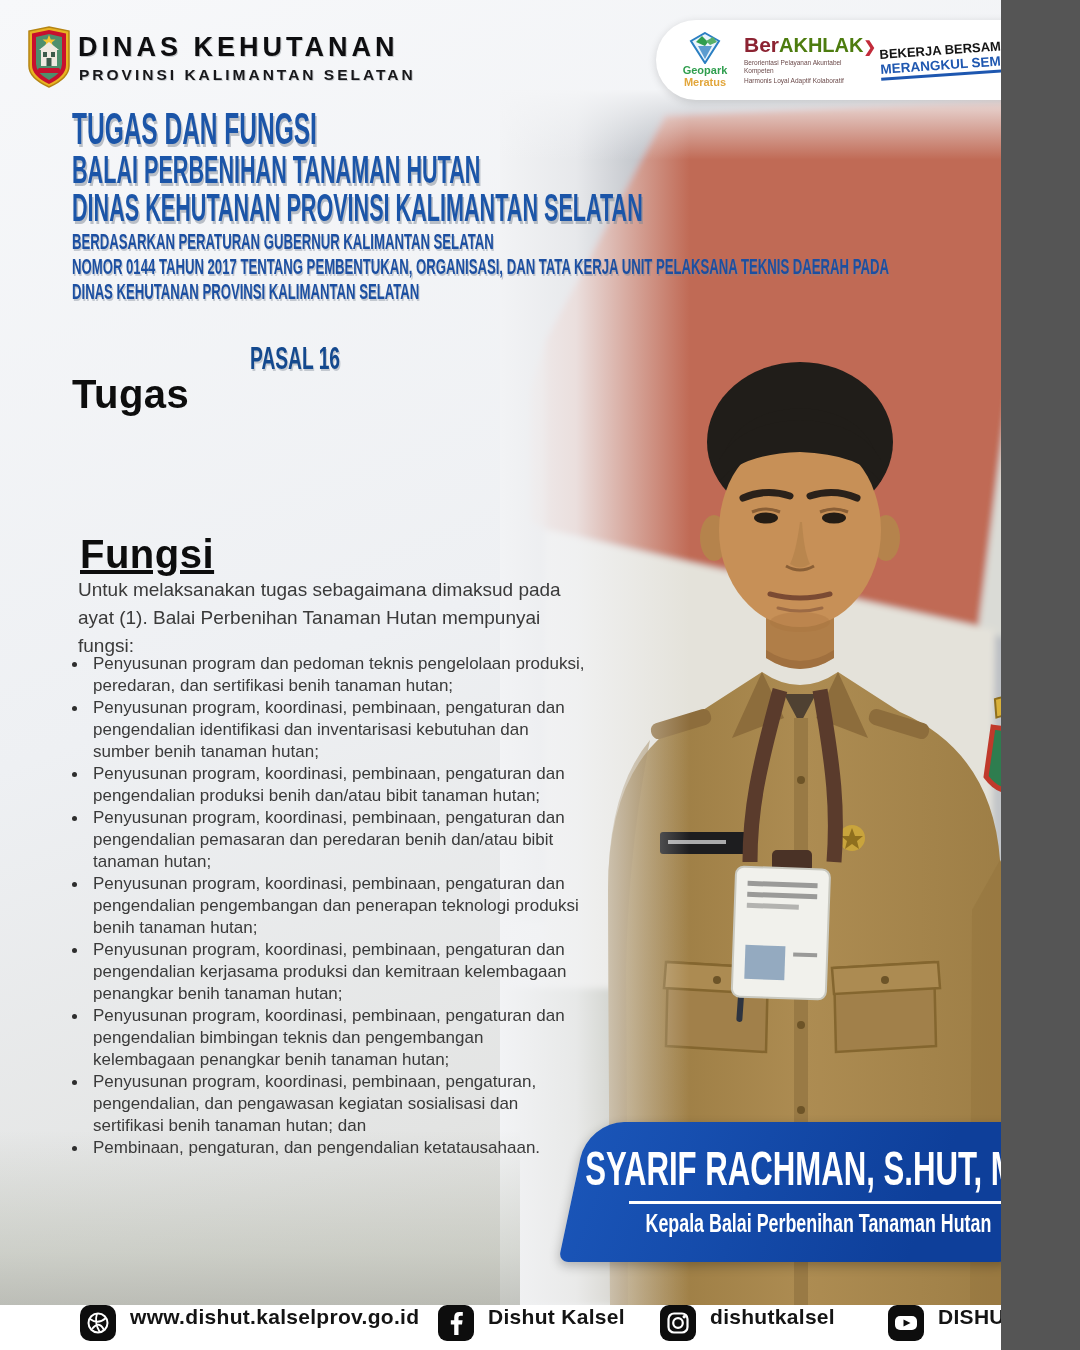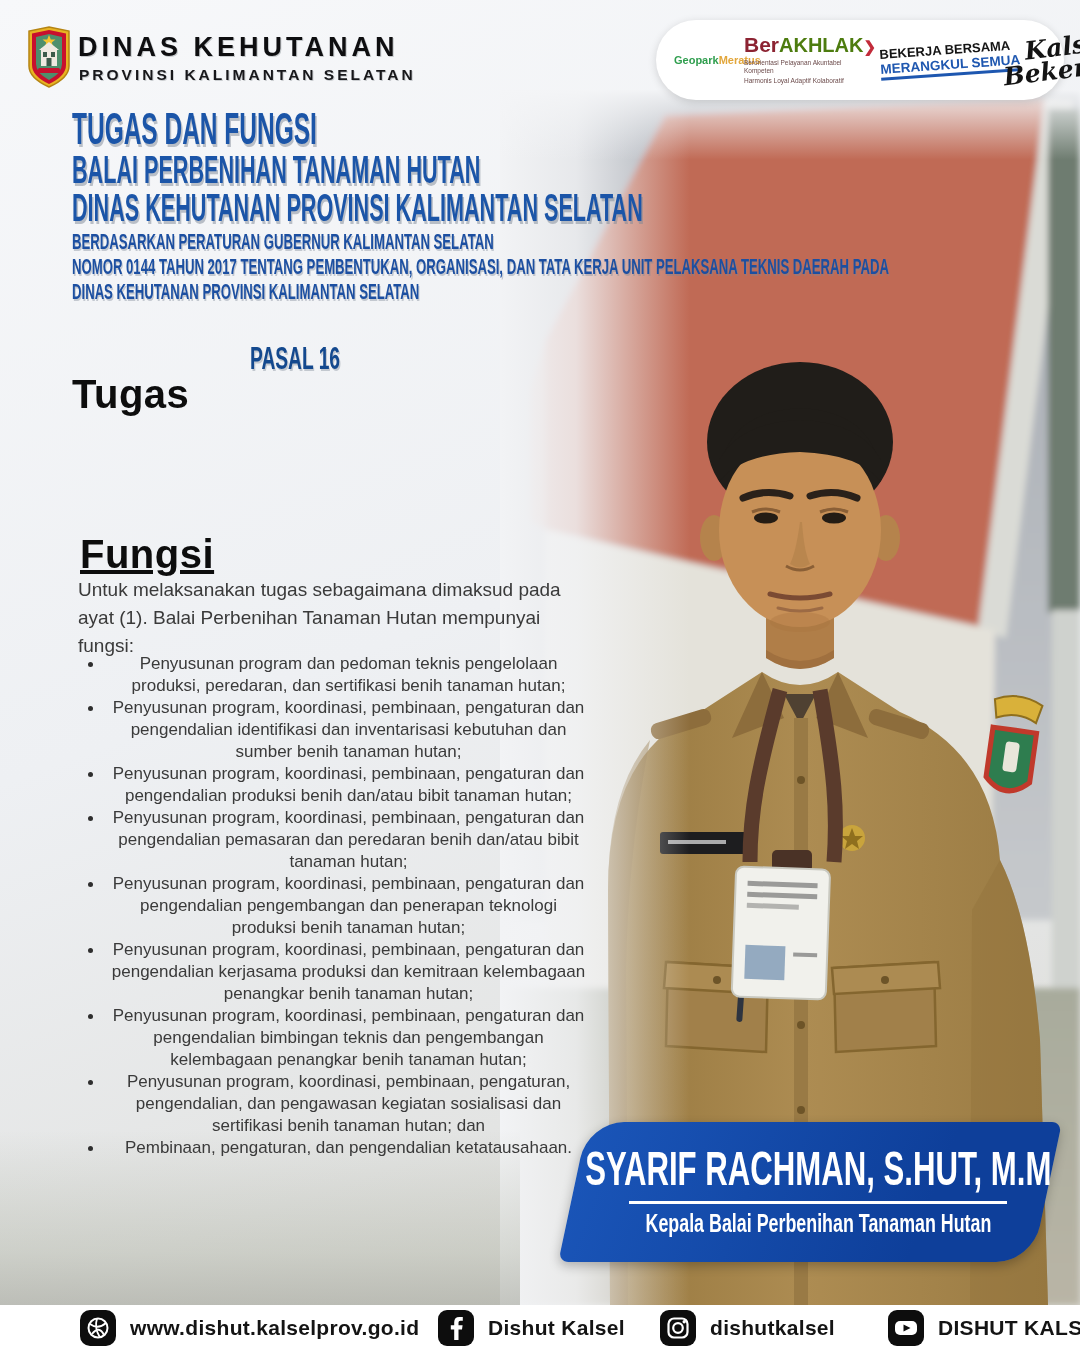--- a/index.html
+++ b/index.html
@@ -1,18 +1,18 @@
 <!DOCTYPE html>
 <html><head>
 <meta charset="utf-8">
 <style>
   * { margin:0; padding:0; box-sizing:border-box; }
   body { font-family:"Liberation Sans", sans-serif; background:#555; }
   .canvas {
-    position:relative; width:1080px; height:1350px; overflow:hidden;
+    position:relative; width:1001px; height:1350px; overflow:hidden;
     background:linear-gradient(160deg,#f7f8fa 0%,#eef0f3 45%,#e3e4e3 75%,#d8d7d0 100%);
   }
 
   
   .photo { position:absolute; left:500px; top:90px; width:580px; height:1215px; z-index:1; }
   .photo svg { display:block; }
   .photo-fade { position:absolute; left:0; top:0; width:190px; height:100%;
     background:linear-gradient(90deg, rgba(242,243,245,1) 0%, rgba(242,243,245,.85) 40%, rgba(242,243,245,0) 100%); }
   .photo-fade-top { position:absolute; left:0; top:0; width:100%; height:70px;
     background:linear-gradient(180deg, rgba(244,245,247,.95), rgba(244,245,247,0)); }
@@ -25,21 +25,21 @@
     font-size:27px; font-weight:800; letter-spacing:4px; color:#0e0e10;
     text-shadow:1px 1px 0 rgba(150,155,160,.5); white-space:nowrap; }
   .agency-sub { position:absolute; left:79px; top:66px; z-index:3;
     font-size:15.5px; font-weight:700; letter-spacing:3px; color:#17171a;
     text-shadow:1px 1px 0 rgba(150,155,160,.45); white-space:nowrap; }
 
   
   .pill { position:absolute; left:656px; top:20px; width:408px; height:80px; z-index:3;
     background:#fff; border-radius:40px; box-shadow:0 2px 8px rgba(0,0,0,.15);
     display:flex; align-items:center; padding:0 14px 0 18px; gap:8px; }
-  .geopark { display:flex; flex-direction:row; align-items:center; width:62px; flex:none; }
+  .geopark { display:flex; flex-direction:column; align-items:center; width:62px; flex:none; }
   .geopark-l1 { font-size:11px; font-weight:800; color:#2f9e4e; line-height:12px; }
   .geopark-l2 { font-size:11px; font-weight:800; color:#e2a63b; line-height:12px; }
   .berakhlak { width:128px; flex:none; }
   .berakhlak-title { white-space:nowrap; line-height:20px; }
   .ber { font-size:21px; font-weight:800; color:#8c2332; }
   .akhlak { font-size:20px; font-weight:800; color:#4d7c0f; }
   .berakhlak-arrow { font-size:15px; font-weight:800; color:#c22b3a; }
   .berakhlak-tag { font-size:6.5px; color:#6b4a4a; line-height:8px; margin-top:2px; }
   .slogan { transform:rotate(-4deg); width:112px; flex:none; }
   .slogan-l1 { font-size:13px; font-weight:900; color:#141414; white-space:nowrap; }
@@ -66,39 +66,39 @@
 
   
   .sec-heading { position:absolute; z-index:3; font-size:40px; font-weight:800; color:#0d0d0d; letter-spacing:.5px; }
   .tugas-h { left:72px; top:372px; }
   .fungsi-h { left:80px; top:532px;text-decoration:underline; }
   .body-text { position:absolute; z-index:3; font-size:19px; line-height:30px; color:#3a3a3a; }
   .tugas-p { left:75px; top:422px; width:508px; }
   .fungsi-intro { left:78px; top:576px; width:508px; line-height:28px; }
   .fungsi-list { position:absolute; left:86px; top:653px; width:502px; z-index:3;
     list-style:disc outside; color:#3a3a3a; }
-  .fungsi-list li { font-size:17px; line-height:22px; margin-left:18px; padding-left:5px; color:#3a3a3a;text-align:center; }
+  .fungsi-list li { font-size:17px; line-height:22px; margin-left:2px; padding-left:5px; color:#3a3a3a; }
   .fungsi-list li::marker { color:#2e2e2e; font-size:15px; }
 
   
   .banner-bg { position:absolute; left:588px; top:1122px; width:474px; height:140px; z-index:3;
     background:linear-gradient(100deg,#1a55b8 0%,#0e3f9a 75%);
     transform:skewX(-12deg); transform-origin:top left;
     border-radius:36px 10px 36px 10px; box-shadow:0 4px 10px rgba(0,0,0,.25); }
   .banner-text { position:absolute; left:588px; top:1122px; width:460px; height:140px; z-index:4;
     display:flex; flex-direction:column; align-items:center; justify-content:center; }
   .official-name { font-size:38px; font-weight:800; color:#fff; white-space:nowrap;
     transform:scale(.82,1.25); transform-origin:center; }
   .banner-divider { width:378px; height:3px; background:#fff; margin:10px 0 8px 0; }
   .official-title { font-size:21px; font-weight:800; color:#fff; white-space:nowrap;
     transform:scale(.85,1.2); transform-origin:center; }
 
   
   .footer { position:absolute; left:0; top:1305px; width:1080px; height:45px; background:#fff; z-index:5; }
-  .social { position:absolute; top:0; height:45px; display:flex; align-items:center; gap:14px;padding-left:20px; }
+  .social { position:absolute; top:0; height:45px; display:flex; gap:14px;padding-left:20px; }
   .social-web { left:60px; } .social-fb { left:418px; } .social-ig { left:640px; } .social-yt { left:868px; }
   .social-label { font-size:21px; font-weight:600; color:#141414; letter-spacing:.3px; white-space:nowrap; }
   .sicon { width:36px; height:36px; flex:none; }
 </style>
 </head>
 <body>
 
 <div class="canvas">
 
   <div class="photo">

